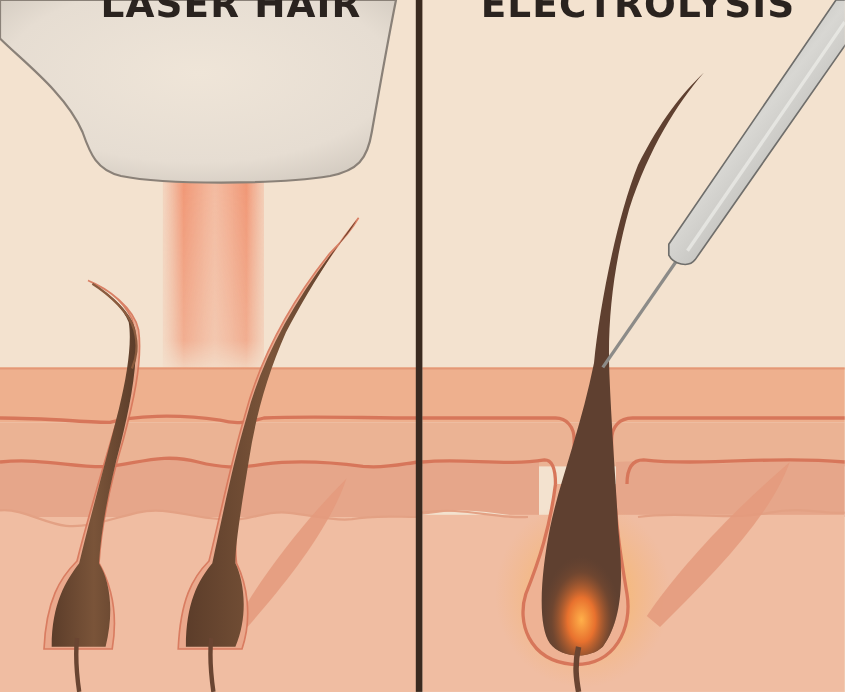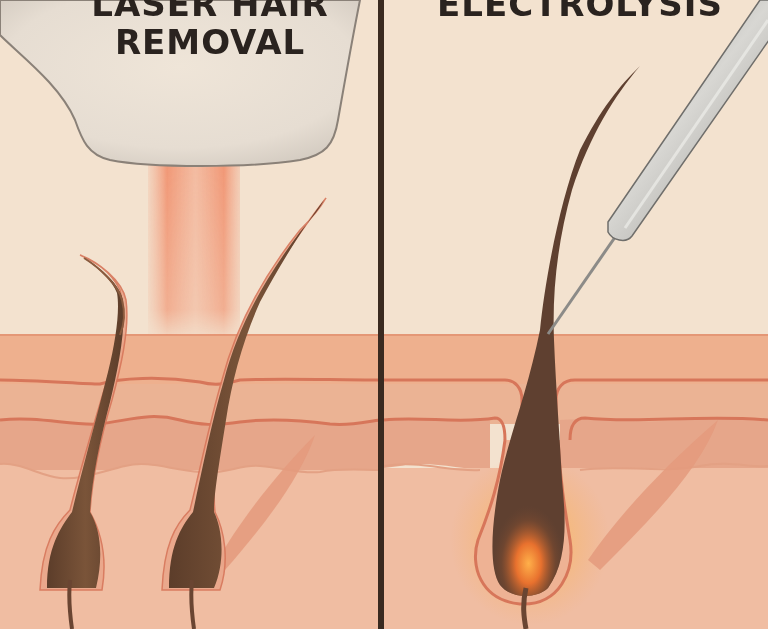--- a/index.html
+++ b/index.html
@@ -125,15 +125,14 @@
 
       <line x1="548" y1="334" x2="620" y2="230" stroke="#8c8b88" stroke-width="3"></line>
       <path d="M608 222 L760 0 L790 0 L790 10 L632 236 C626 244 612 240 608 232 Z" fill="url(#probeG)" stroke="#6f6e6b" stroke-width="1.5"></path>
       <path d="M625 228 L768 20" stroke="#eeeeea" stroke-width="3" opacity="0.7"></path>
     </g>
 
     <rect x="378" y="0" width="6" height="629" fill="#3a2a20"></rect>
   </svg>
 
   <div class="title title-laser-1">LASER HAIR</div>
-  <div class="title title-laser-2">REMOVAL</div>
   <div class="title title-electro">ELECTROLYSIS</div>
 </div>
 
 </body></html>

